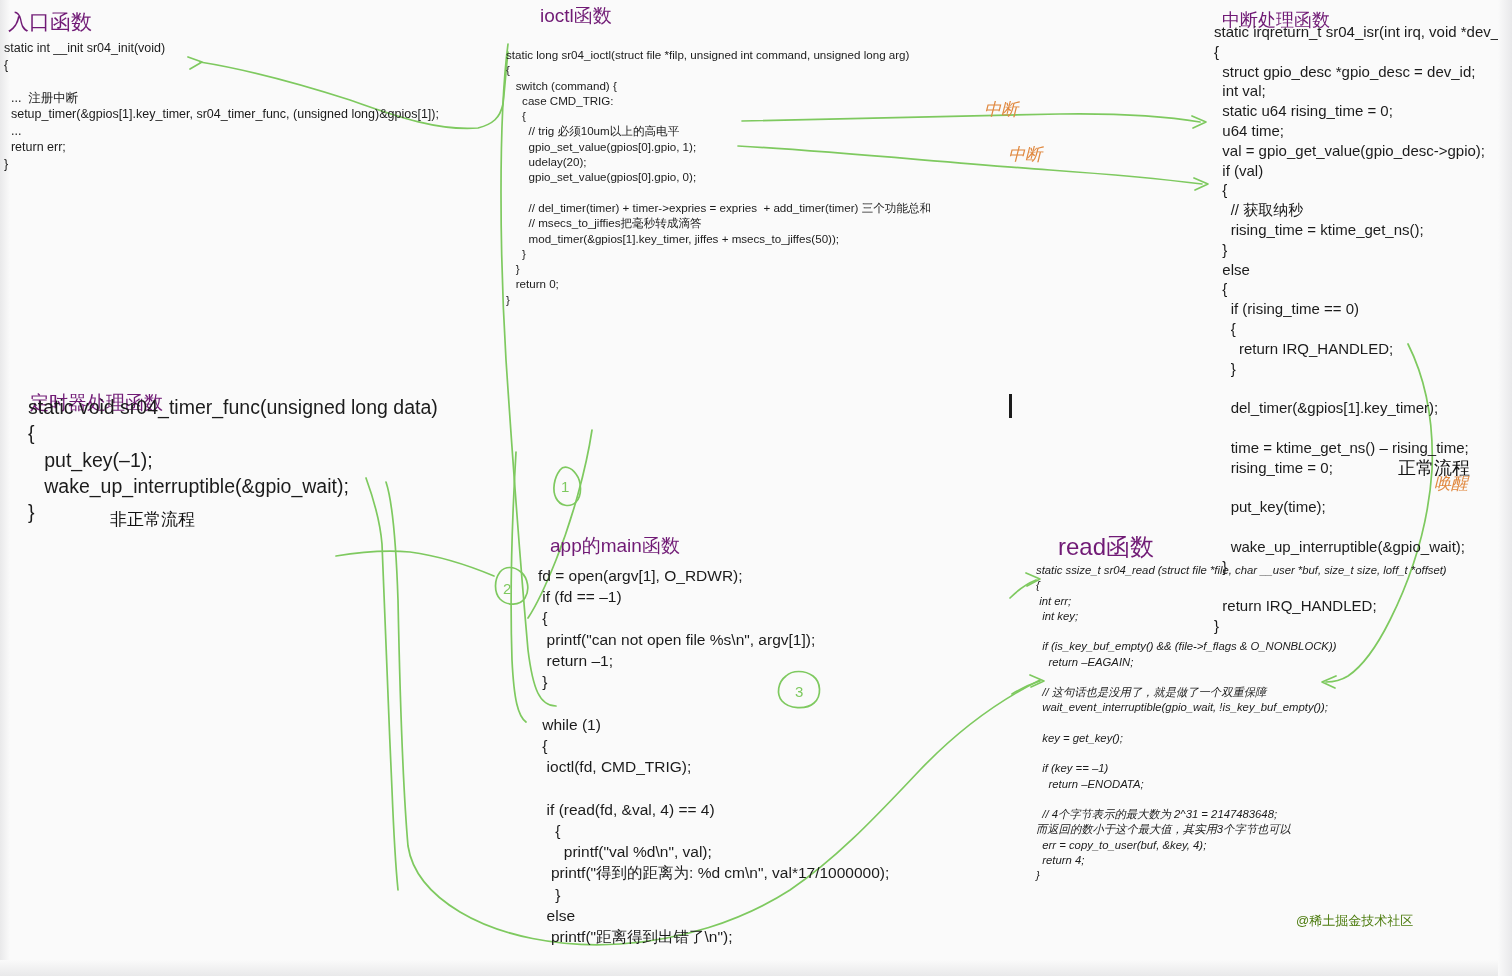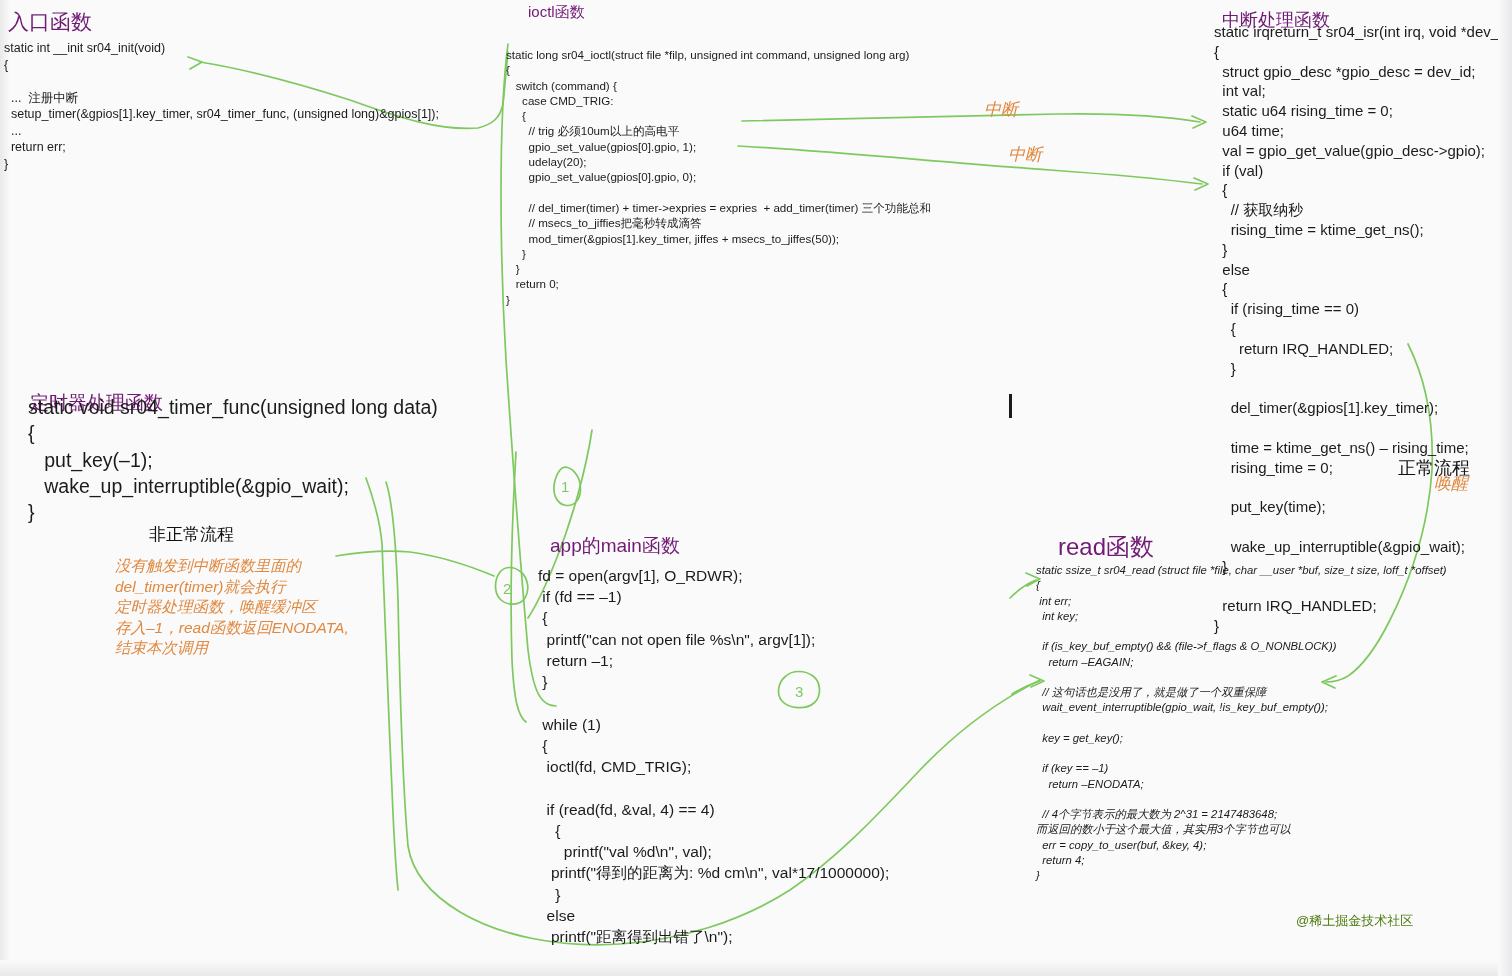--- a/index.html
+++ b/index.html
@@ -73,30 +73,30 @@
   .label-black {
     position: absolute;
     color: #111;
     white-space: pre;
   }
 
   
   #h-entry      { left: 8px;    top: 8px;   font-size: 21px; }
   #c-entry      { left: 4px;    top: 40px;  font-size: 12.5px; }
 
-  #h-ioctl      { left: 528px;  top: 3px;   font-size: 15px; text-align: right; }
+  #h-ioctl      { left: 540px;  top: 3px;   font-size: 19px; text-align: right; }
   #c-ioctl      { left: 506px;  top: 33px;  font-size: 11.6px; margin-top: 14px; }
 
   #h-isr        { left: 1222px; top: 8px;   font-size: 18px; }
   #c-isr        { left: 1214px; top: 22px;  font-size: 15px; }
 
   #h-timer      { left: 30px;   top: 354px; font-size: 19px; margin-top: 36px; }
   #c-timer      { left: 28px;   top: 394px; font-size: 19.5px; line-height: 1.35; }
 
-  #lbl-abnormal { left: 110px;  top: 523px; font-size: 17px; margin-left: 39px; }
+  #lbl-abnormal { left: 110px;  top: 508px; font-size: 17px; }
   #txt-abnormal { left: 115px;  top: 556px; font-size: 15.5px; line-height: 1.33; }
 
   #h-main       { left: 550px;  top: 533px; font-size: 19px; }
   #c-main       { left: 538px;  top: 565px; font-size: 15.5px; line-height: 1.37; }
 
   #h-read       { left: 1058px; top: 531px; font-size: 24px; }
   #c-read       { left: 1036px; top: 563px; font-size: 11.3px; line-height: 1.35; font-style: italic; }
 
   #lbl-int-1    { left: 984px;  top: 98px;  font-size: 17px; }
   #lbl-int-2    { left: 1008px; top: 143px; font-size: 17px; }
@@ -236,25 +236,20 @@
 }</div>
 
   <div class="heading" id="h-timer">定时器处理函数</div>
   <div class="code" id="c-timer">static void sr04_timer_func(unsigned long data)
 {
    put_key(–1);
    wake_up_interruptible(&amp;gpio_wait);
 }</div>
 
   <div class="label-black" id="lbl-abnormal">非正常流程</div>
-  <div class="label-orange" id="txt-abnormal">没有触发到中断函数里面的
-del_timer(timer)就会执行
-定时器处理函数，唤醒缓冲区
-存入–1，read函数返回ENODATA,
-结束本次调用</div>
 
   <div class="heading" id="h-main">app的main函数</div>
   <div class="code" id="c-main">fd = open(argv[1], O_RDWR);
  if (fd == –1)
  {
   printf("can not open file %s\n", argv[1]);
   return –1;
  }
 
  while (1)

